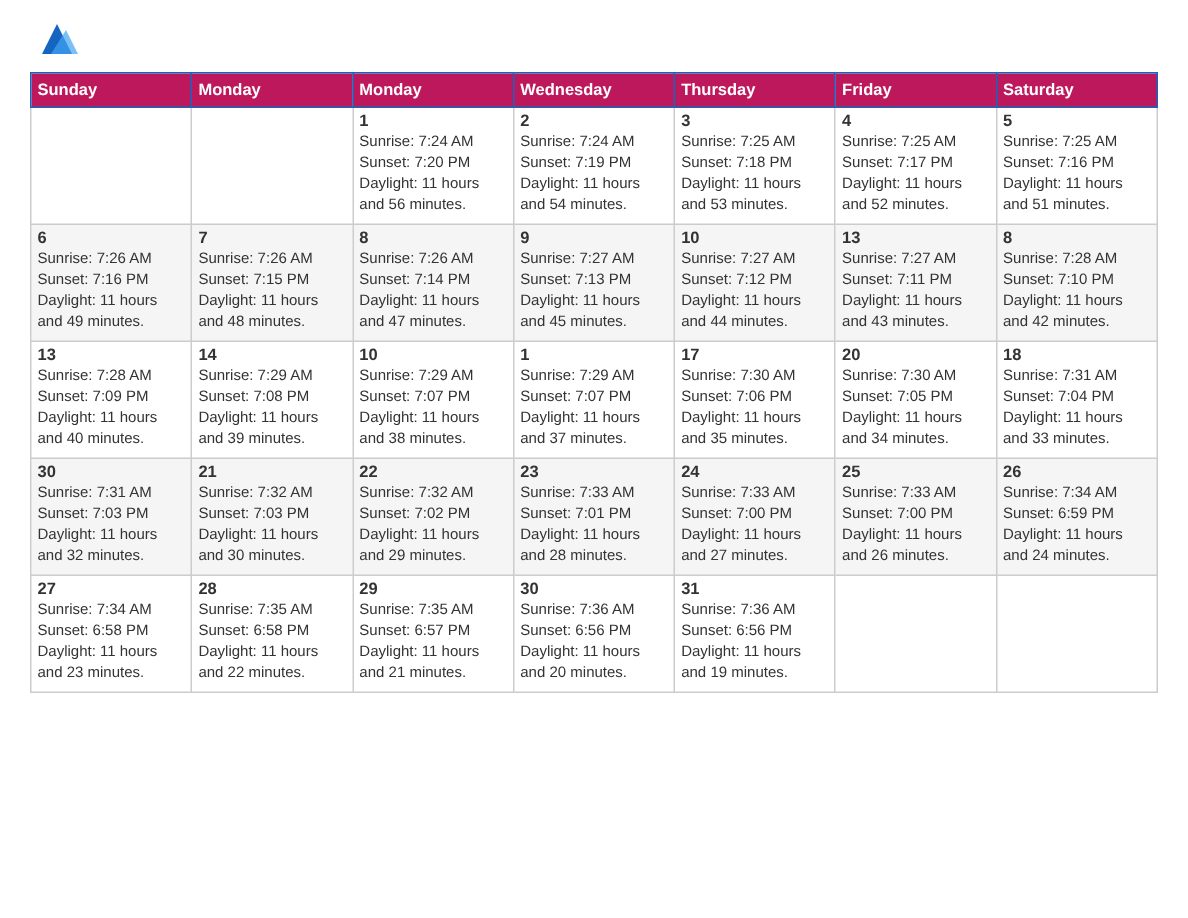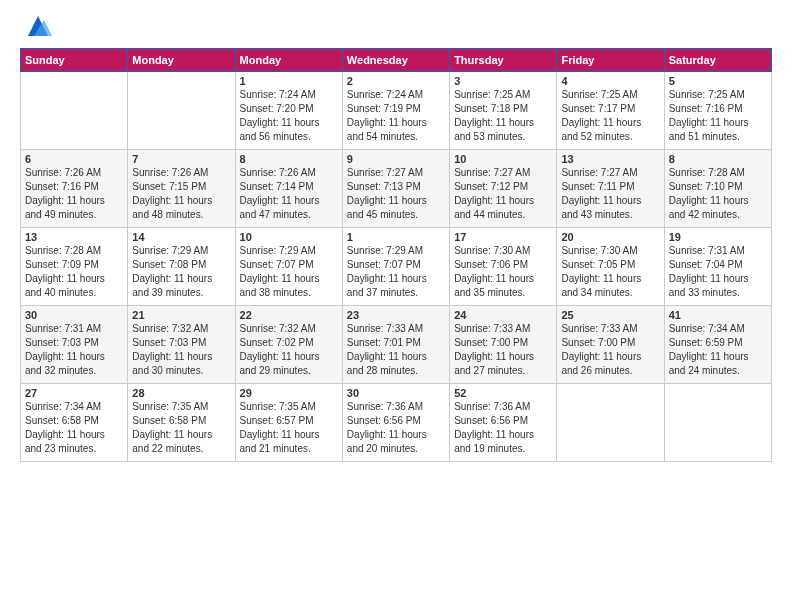--- a/index.html
+++ b/index.html
@@ -206,21 +206,21 @@
           </td>
           <td>
             <span class="day-number">17</span>
             <div class="day-info">Sunrise: 7:30 AM<br>Sunset: 7:06 PM<br>Daylight: 11 hours and 35 minutes.</div>
           </td>
           <td>
             <span class="day-number">20</span>
             <div class="day-info">Sunrise: 7:30 AM<br>Sunset: 7:05 PM<br>Daylight: 11 hours and 34 minutes.</div>
           </td>
           <td>
-            <span class="day-number">19</span>
+            <span class="day-number">18</span>
             <div class="day-info">Sunrise: 7:31 AM<br>Sunset: 7:04 PM<br>Daylight: 11 hours and 33 minutes.</div>
           </td>
         </tr>
         <tr>
           <td>
             <span class="day-number">30</span>
             <div class="day-info">Sunrise: 7:31 AM<br>Sunset: 7:03 PM<br>Daylight: 11 hours and 32 minutes.</div>
           </td>
           <td>
             <span class="day-number">21</span>
@@ -236,21 +236,21 @@
           </td>
           <td>
             <span class="day-number">24</span>
             <div class="day-info">Sunrise: 7:33 AM<br>Sunset: 7:00 PM<br>Daylight: 11 hours and 27 minutes.</div>
           </td>
           <td>
             <span class="day-number">25</span>
             <div class="day-info">Sunrise: 7:33 AM<br>Sunset: 7:00 PM<br>Daylight: 11 hours and 26 minutes.</div>
           </td>
           <td>
-            <span class="day-number">41</span>
+            <span class="day-number">26</span>
             <div class="day-info">Sunrise: 7:34 AM<br>Sunset: 6:59 PM<br>Daylight: 11 hours and 24 minutes.</div>
           </td>
         </tr>
         <tr>
           <td>
             <span class="day-number">27</span>
             <div class="day-info">Sunrise: 7:34 AM<br>Sunset: 6:58 PM<br>Daylight: 11 hours and 23 minutes.</div>
           </td>
           <td>
             <span class="day-number">28</span>
@@ -258,21 +258,21 @@
           </td>
           <td>
             <span class="day-number">29</span>
             <div class="day-info">Sunrise: 7:35 AM<br>Sunset: 6:57 PM<br>Daylight: 11 hours and 21 minutes.</div>
           </td>
           <td>
             <span class="day-number">30</span>
             <div class="day-info">Sunrise: 7:36 AM<br>Sunset: 6:56 PM<br>Daylight: 11 hours and 20 minutes.</div>
           </td>
           <td>
-            <span class="day-number">52</span>
+            <span class="day-number">31</span>
             <div class="day-info">Sunrise: 7:36 AM<br>Sunset: 6:56 PM<br>Daylight: 11 hours and 19 minutes.</div>
           </td>
           <td class="empty-cell"></td>
           <td class="empty-cell"></td>
         </tr>
       </tbody>
   </table>
 </div>
 
 </body></html>

